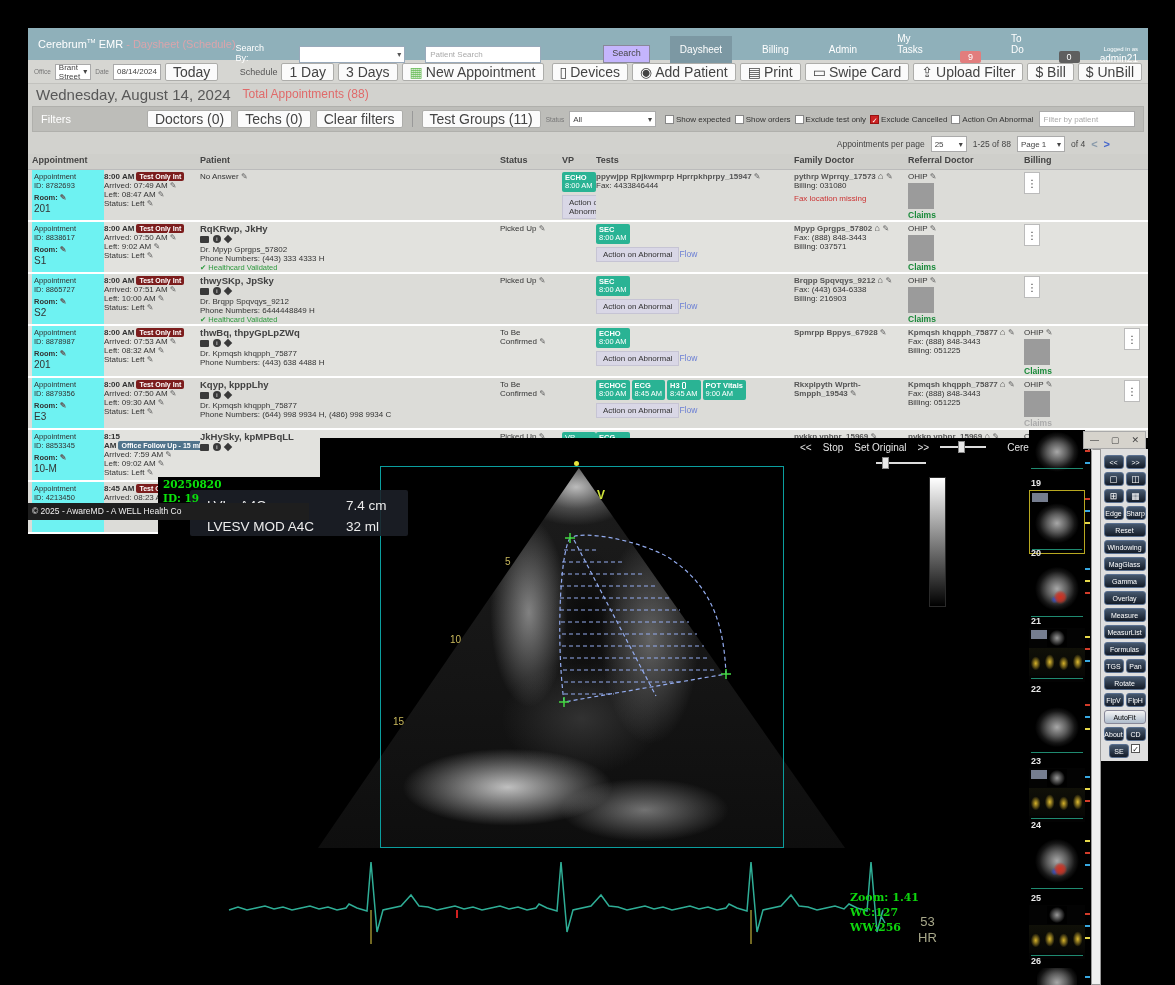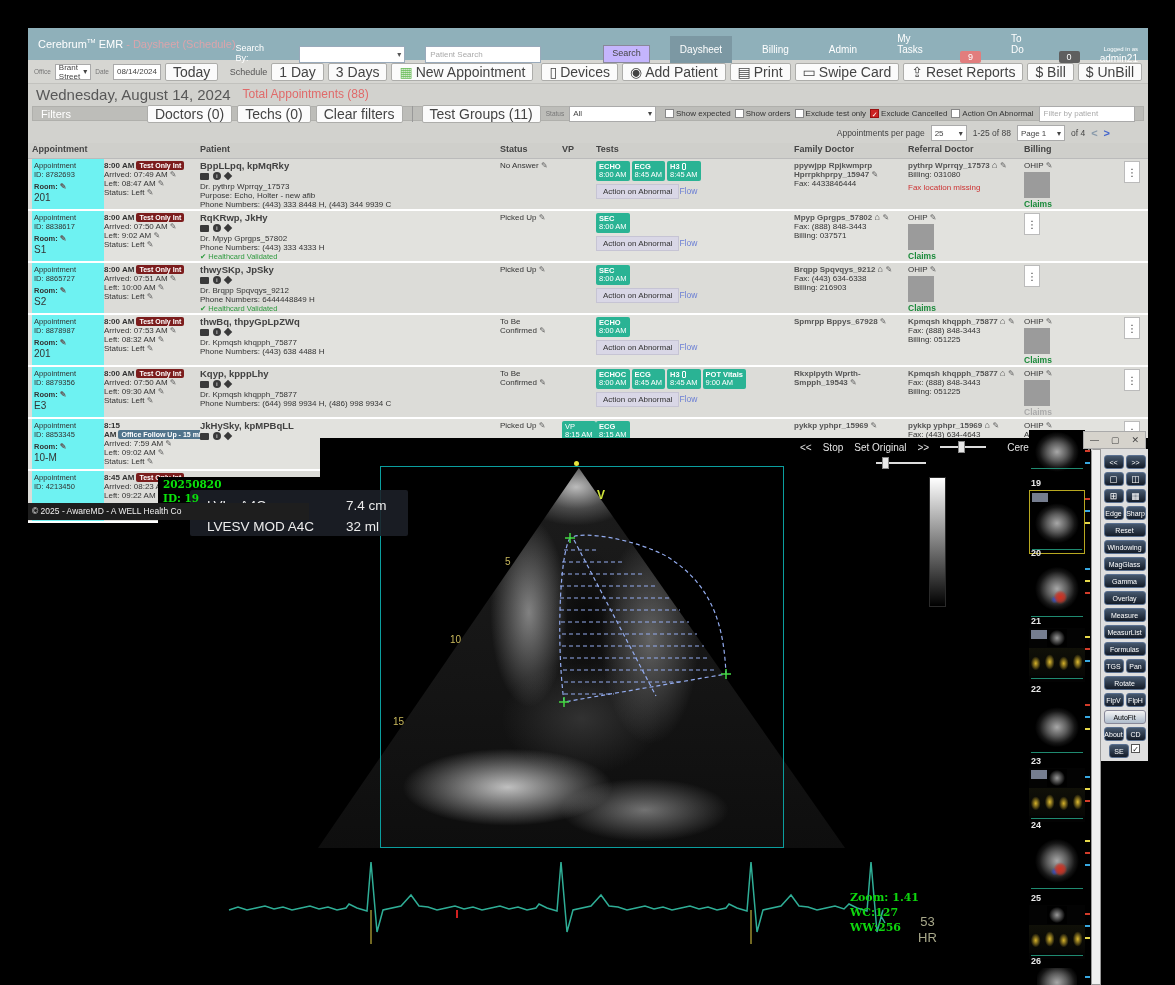--- a/index.html
+++ b/index.html
@@ -28,21 +28,21 @@
 
   .toolrow { height:24px; background:#d6d6d2; display:flex; align-items:center; gap:4px; padding:0 6px; border-bottom:1px solid #c2c2be; }
   .minilbl { font-size:6.5px; color:#777; }
   .sel { background:#fff; border:1px solid #aaa; height:16px; font-size:8px; display:flex; align-items:center; padding:0 3px; gap:3px; color:#444; }
   .btn { background:#fbfbfb; border:1px solid #adadaa; border-radius:2px; height:18px; font-size:14px; color:#444; display:flex; align-items:center; gap:3px; padding:0 7px; white-space:nowrap; }
   .sp { flex:1; }
   .titlerow { height:20px; display:flex; align-items:center; gap:12px; padding:0 8px; }
   .bigdate { font-size:15px; color:#585858; }
   .totappt { font-size:12px; color:#e06a6a; }
 
-  .filterbar { margin:2px 4px; height:15px; background:#bdbdb9; border:1px solid #b0b0ac; display:flex; align-items:center; gap:5px; padding:0 8px; }
+  .filterbar { margin:2px 4px; height:26px; background:#bdbdb9; border:1px solid #b0b0ac; display:flex; align-items:center; gap:5px; padding:0 8px; }
   .filters-lbl { color:#fff; font-size:11px; width:105px; }
   .fdiv { width:1px; height:16px; background:#999; margin:0 4px; }
   .cbrow { display:flex; align-items:center; gap:2px; font-size:8px; color:#333; margin-left:4px; white-space:nowrap; }
   .cb { width:9px; height:9px; background:#fff; border:1px solid #888; display:inline-block; }
   .cb.on { background:#cc2222; border-color:#991111; color:#fff; font-size:7px; line-height:9px; text-align:center; }
   .fltinput { margin-left:auto; width:100px; height:16px; background:#fff; border:1px solid #aaa; color:#aaa; font-size:8px; display:flex; align-items:center; padding:0 4px; }
 
   .pagerow { height:20px; display:flex; align-items:center; justify-content:flex-end; gap:6px; padding-right:38px; font-size:8.5px; color:#444; }
   .pgarrow { font-size:11px; font-weight:bold; }
   .pgarrow.lt { color:#8899aa; } .pgarrow.gt { color:#4466cc; }
@@ -198,21 +198,21 @@
       <span class="btn">
           <span>▤</span>
           <span>Print</span>
         </span>
       <span class="btn">
           <span>▭</span>
           <span>Swipe Card</span>
         </span>
       <span class="btn">
           <span>⇪</span>
-          <span>Reset Reports</span>
+          <span>Upload Filter</span>
         </span>
       <span class="btn">$ Bill</span>
       <span class="btn">$ UnBill</span>
     </div>
 
     <div class="titlerow">
       <span class="bigdate">Wednesday, August 14, 2024</span>
       <span class="totappt">Total Appointments (88)</span>
     </div>
 
@@ -287,31 +287,20 @@
             <div class="tiny">Appointment</div>
             <div class="tiny">ID: 8782693</div>
             <div class="roomlbl">Room: <span class="pencil">✎</span></div>
             <div class="roomno">201</div>
           </div>
           <div class="cell">
             <div><span class="time">8:00 AM</span><span class="abadge b-red">Test Only Int</span></div>
             <div><span>Arrived: 07:49 AM </span><span class="pencil">✎</span></div>
             <div><span>Left: 08:47 AM </span><span class="pencil">✎</span></div>
             <div><span>Status: Left </span><span class="pencil">✎</span></div>
-          </div>
-          <div class="cell">
-            <div class="pname">BppLLpq, kpMqRky</div>
-            <div class="iconrow">
-              <span class="ic-chat"></span>
-              <span class="ic-info">i</span>
-              <span class="ic-tag"></span>
-            </div>
-            <div>Dr. pythrp Wprrqy_17573</div>
-            <div>Purpose: Echo, Holter - new afib</div>
-            <div>Phone Numbers: (443) 333 8448 H, (443) 344 9939 C</div>
           </div>
           <div class="cell"><span>No Answer </span><span class="pencil">✎</span></div>
           <div class="cell"></div>
           <div class="cell"><div style="display: flex; gap: 2px;">
               <span class="tbadge">
                 <div><b>ECHO</b></div>
                 <div>8:00 AM</div>
               </span>
               <span class="tbadge">
                 <div><b>ECG</b></div>

